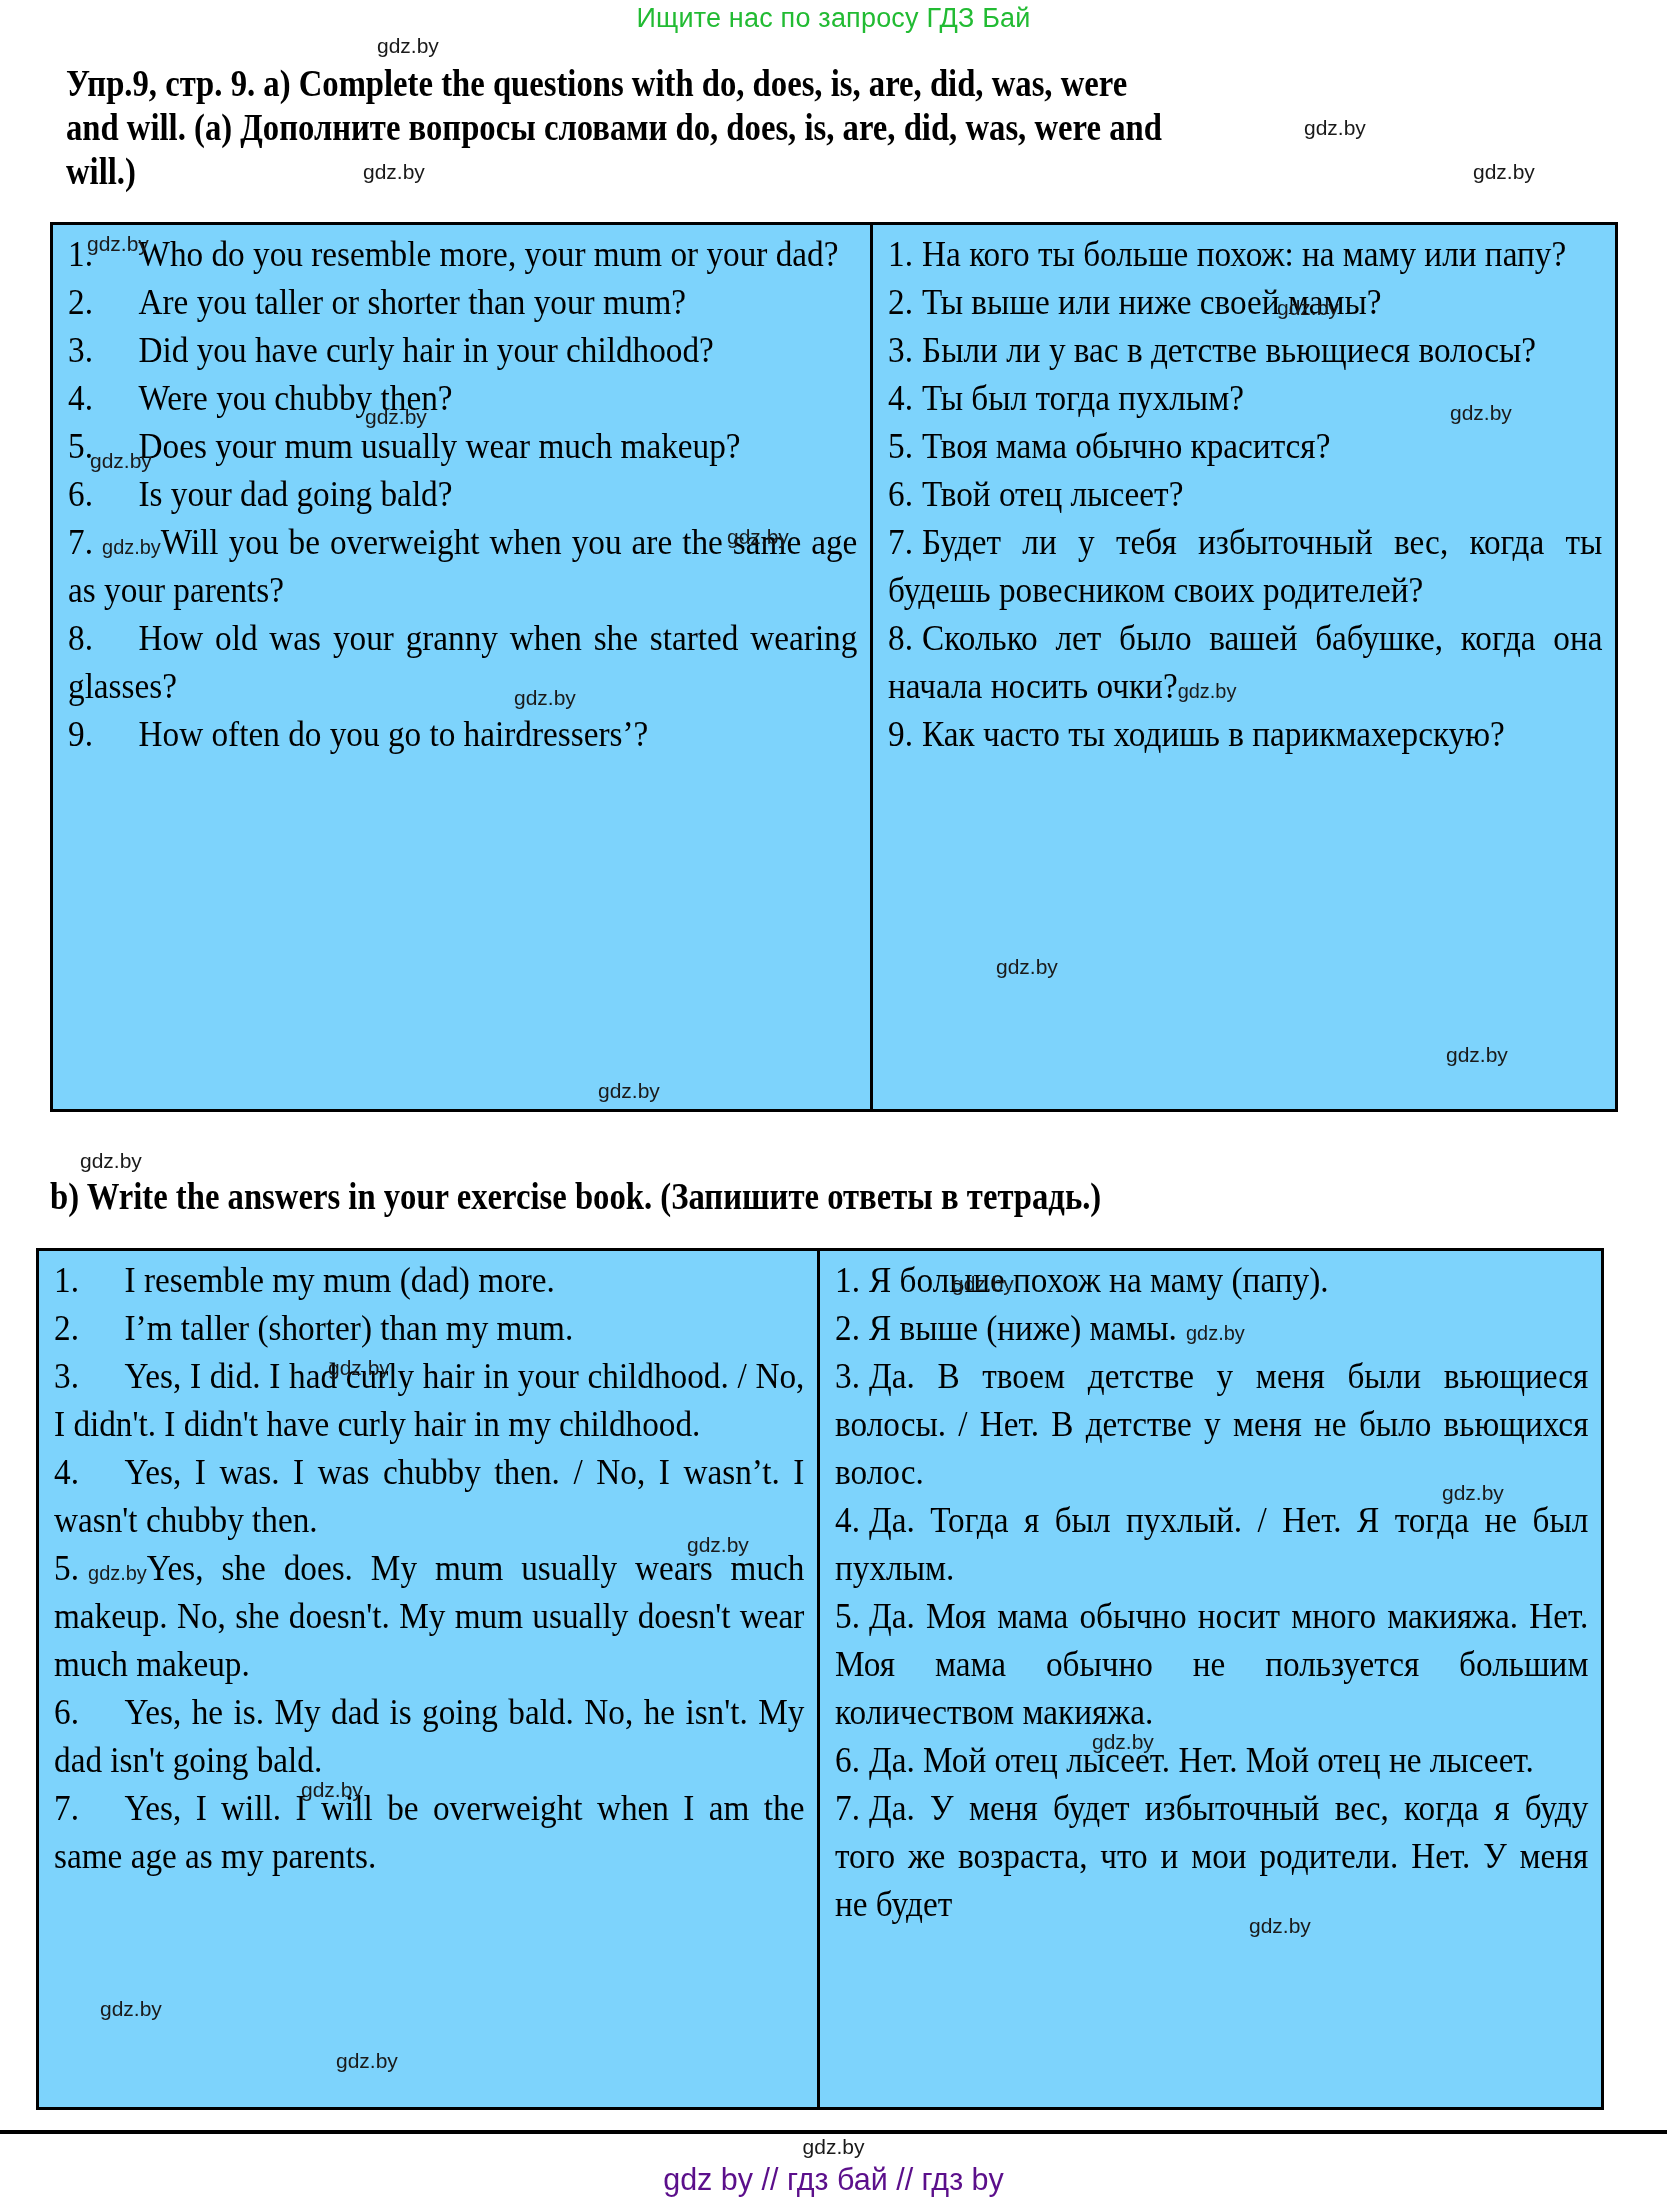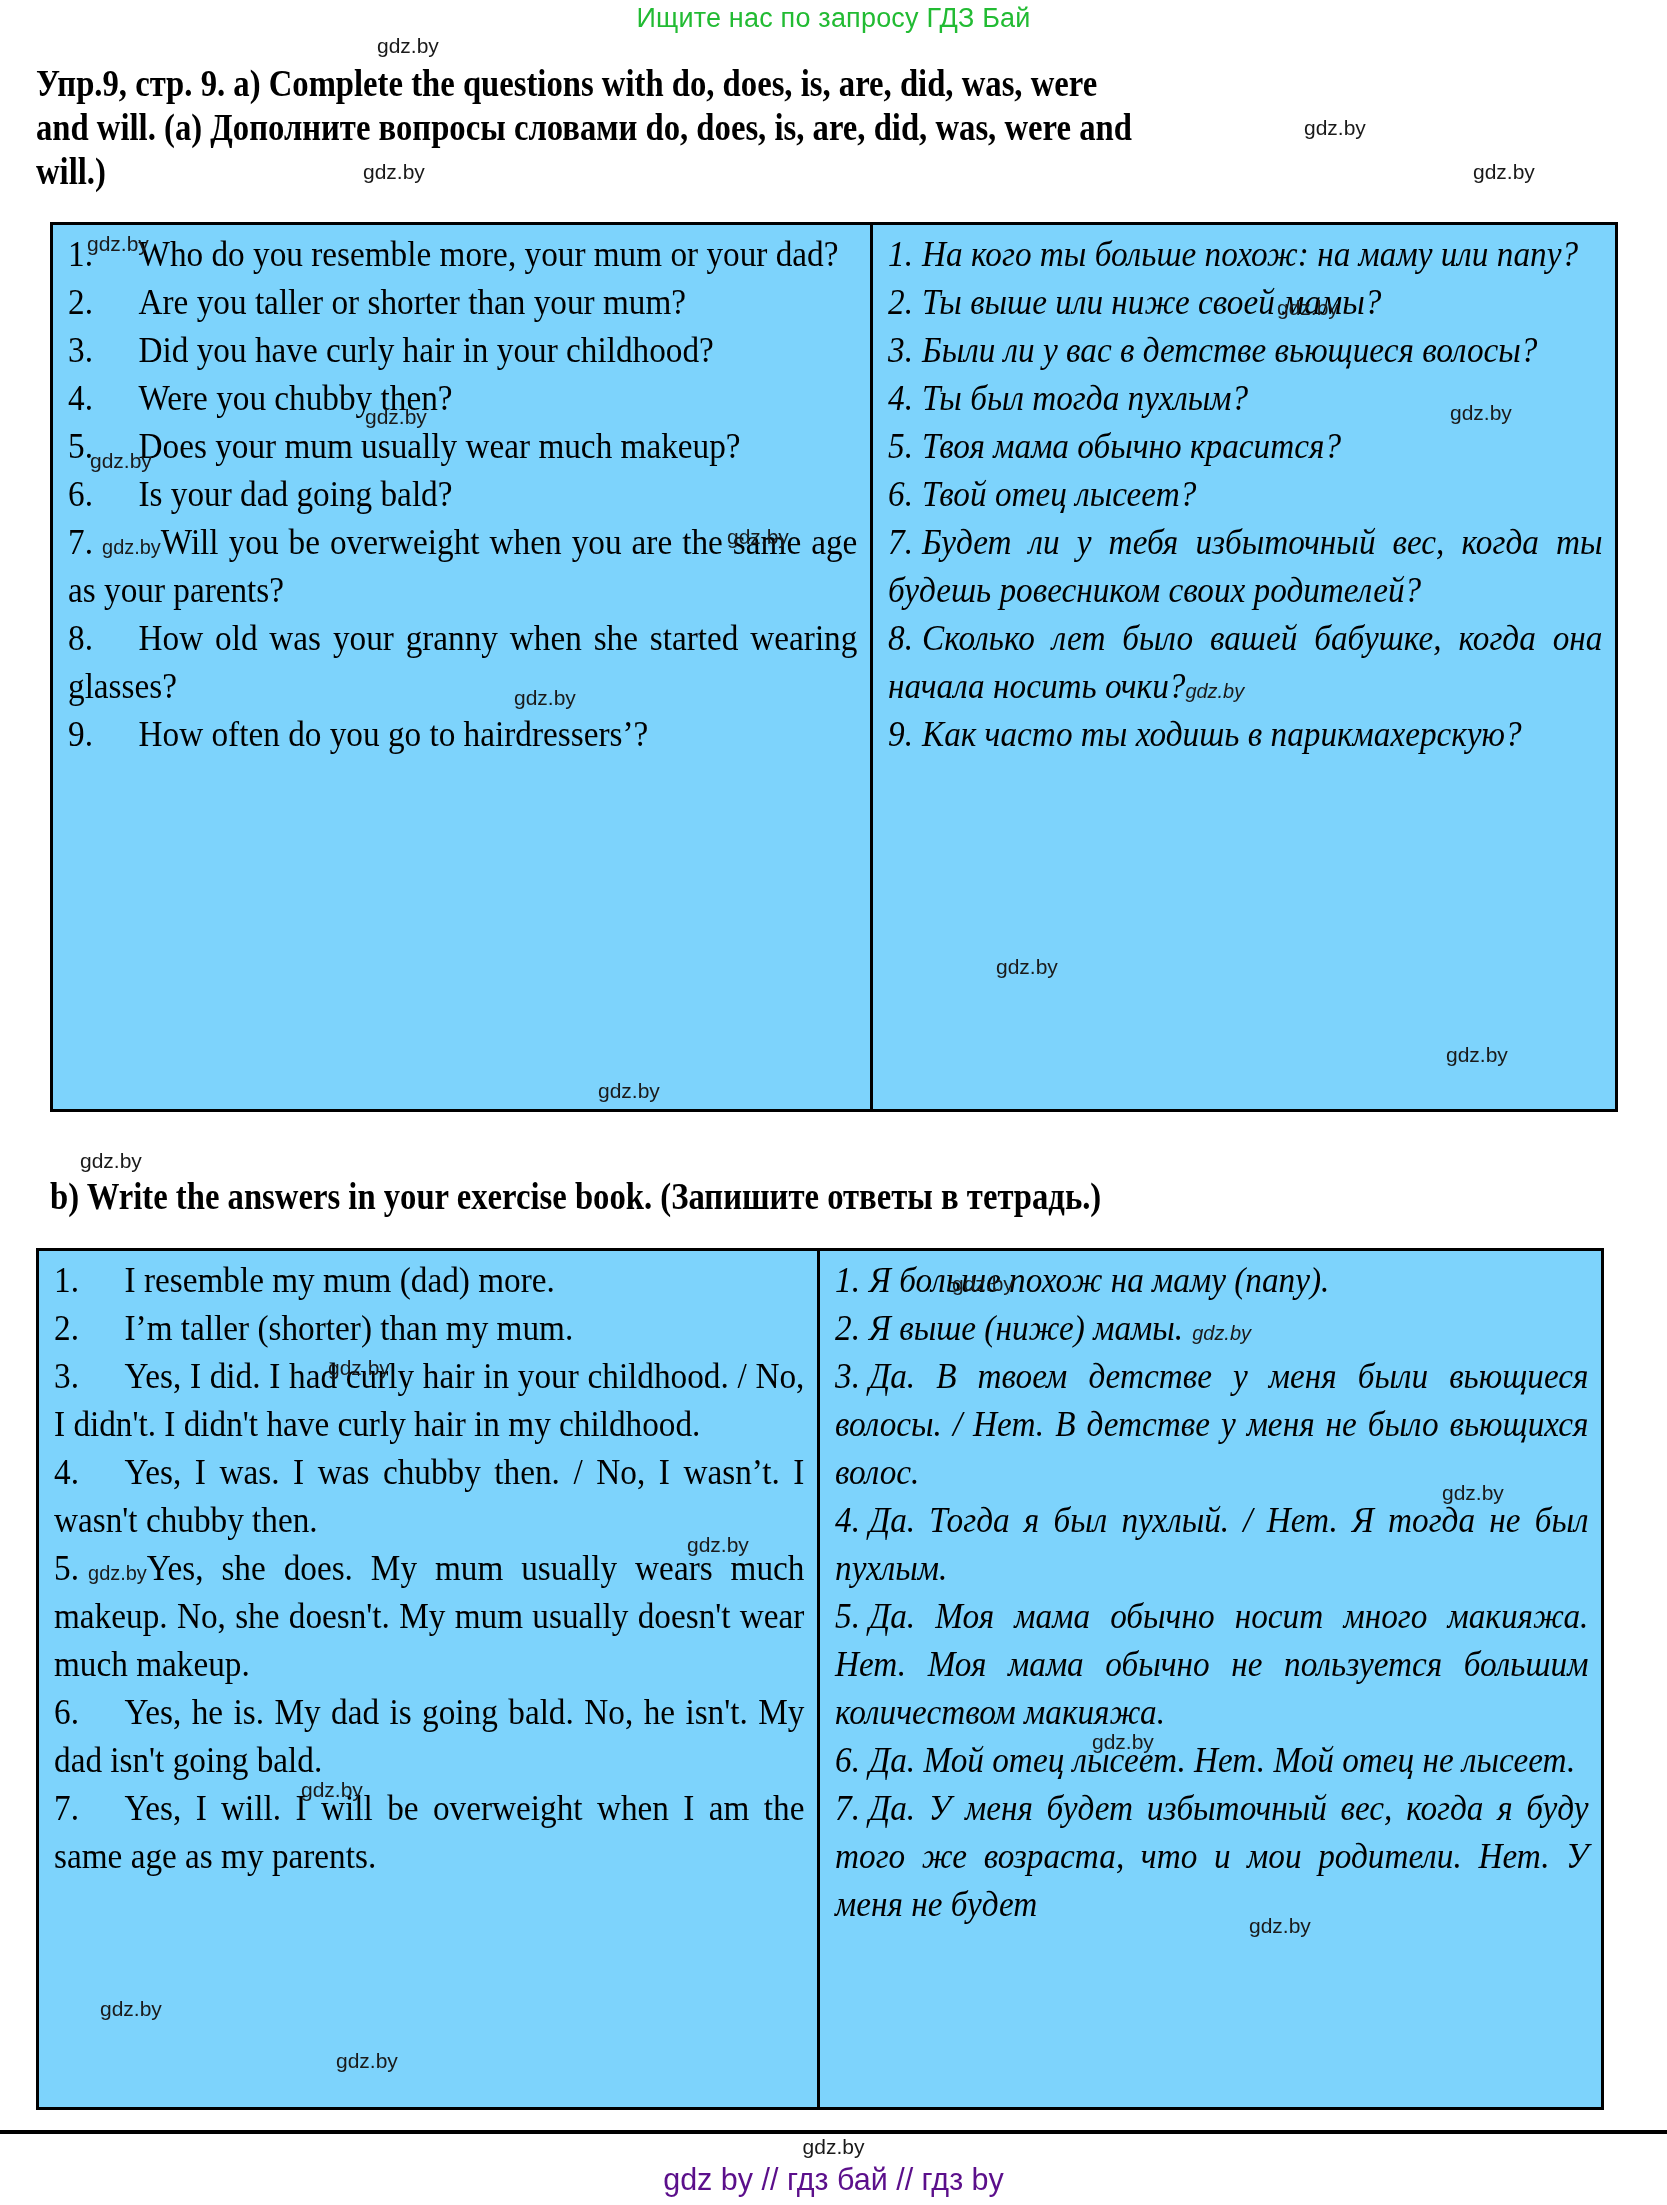--- a/index.html
+++ b/index.html
@@ -67,21 +67,21 @@
     line-height: 44px;
     text-align: left;
     margin: 0;
     transform: scaleX(0.86);
     transform-origin: left top;
     width: 116%;
   }
   #title-block {
     position: absolute;
     top: 61px;
-    left: 36px;
+    left: 66px;
     width: 1568px;
   }
   #section-b-block {
     position: absolute;
     top: 1174px;
     left: 50px;
     width: 1568px;
   }
 
   
@@ -94,21 +94,21 @@
   }
   #table-a { top: 222px;  left: 50px;  width: 1568px; height: 890px; }
   #table-b { top: 1248px; left: 36px;  width: 1568px; height: 862px; }
 
   .col {
     box-sizing: border-box;
     padding: 6.4px 11.2px 6.4px 14.5px;
     overflow: hidden;
   }
   .col-left  { width: 52.5%; border-right: 3.2px solid #000; }
-  .col-right { width: 47.5%; font-style: italic; }
+  .col-right { width: 47.5%; }
 
   #table-b .col-left  { width: 50%; }
   #table-b .col-right { width: 50%; }
 
   .item {
     font-family: "Liberation Serif", "DejaVu Serif", serif;
     font-size: 35px;
     line-height: 48px;
     text-align: justify;
     text-justify: inter-word;

